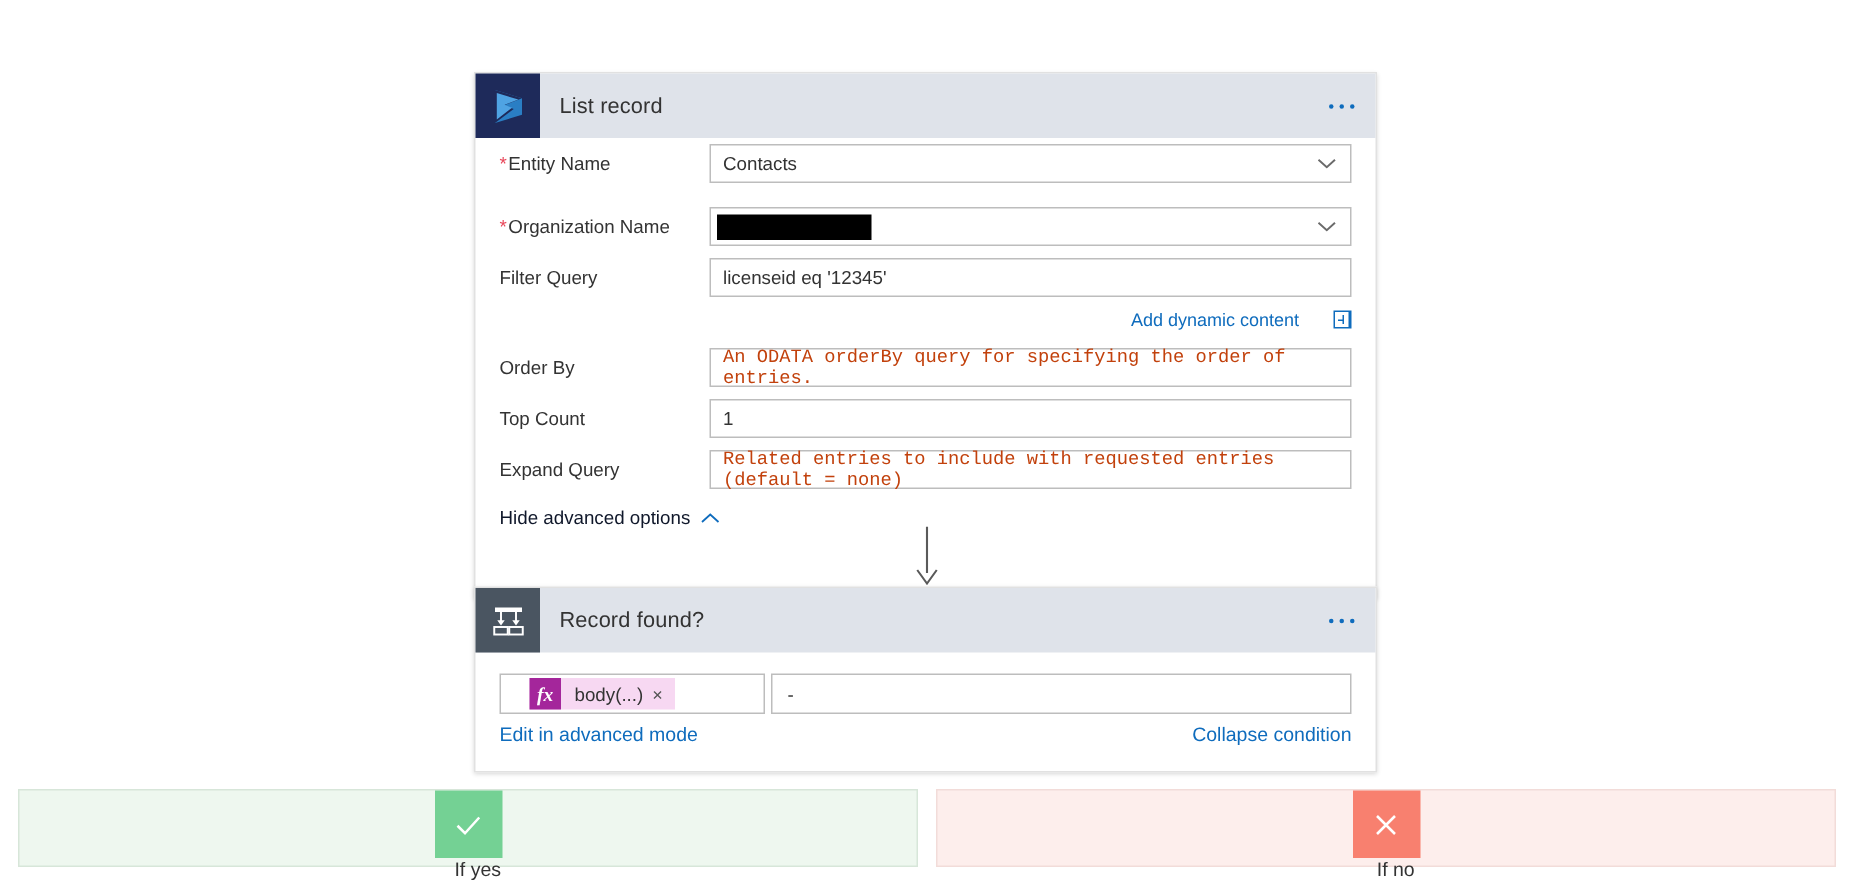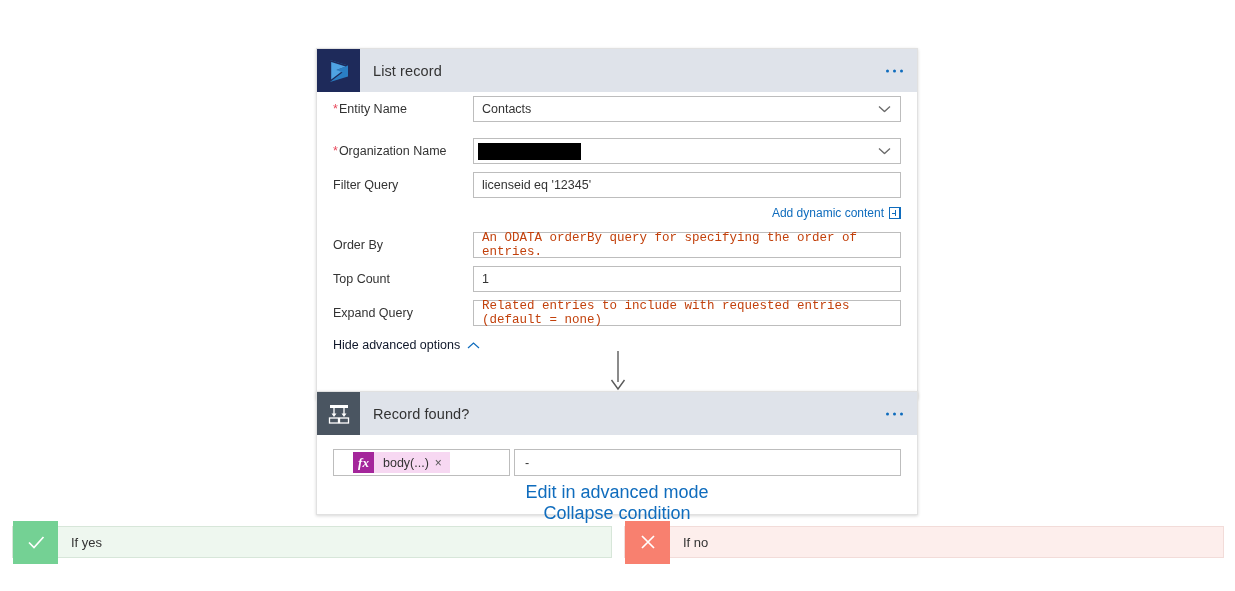--- a/index.html
+++ b/index.html
@@ -122,21 +122,21 @@
     justify-content: flex-end;
     align-items: center;
     padding: 0 16px;
     height: 22px;
   }
   .dyn-link {
     font-size: 12px;
     color: #0f6cbd;
     display: flex;
     align-items: center;
-    gap: 5px;
+    gap: 23px;
     cursor: pointer;
   }
   .plus-box {
     width: 12px;
     height: 12px;
     border: 1px solid #0f6cbd;
     position: relative;
     box-sizing: border-box;
     border-right-width: 2px;
   }
@@ -236,33 +236,33 @@
     align-items: center;
     padding: 0 10px;
     font-size: 12.5px;
     background: #ffffff;
   }
   .cond-links {
     display: flex;
     justify-content: space-between;
     align-items: center;
     padding: 6px 16px 0 16px;
-    font-size: 18px;
+    font-size: 13px;
+  }
+  .cond-links span { color: #0f6cbd; cursor: pointer; }
+
+  
+  .branch {
+    position: absolute;
+    height: 52px;
+    box-sizing: border-box;
+    display: flex;
+    align-items: center;
+    border: 1px solid;
     flex-direction: column;
-  }
-  .cond-links span { color: #0f6cbd; cursor: pointer; }
-
-  
-  .branch {
-    position: absolute;
-    height: 32px;
-    box-sizing: border-box;
-    display: flex;
-    align-items: center;
-    border: 1px solid;
   }
   .branch-icon {
     width: 45px;
     height: 43px;
     flex: 0 0 45px;
     display: flex;
     align-items: center;
     justify-content: center;
   }
   .branch-label {

